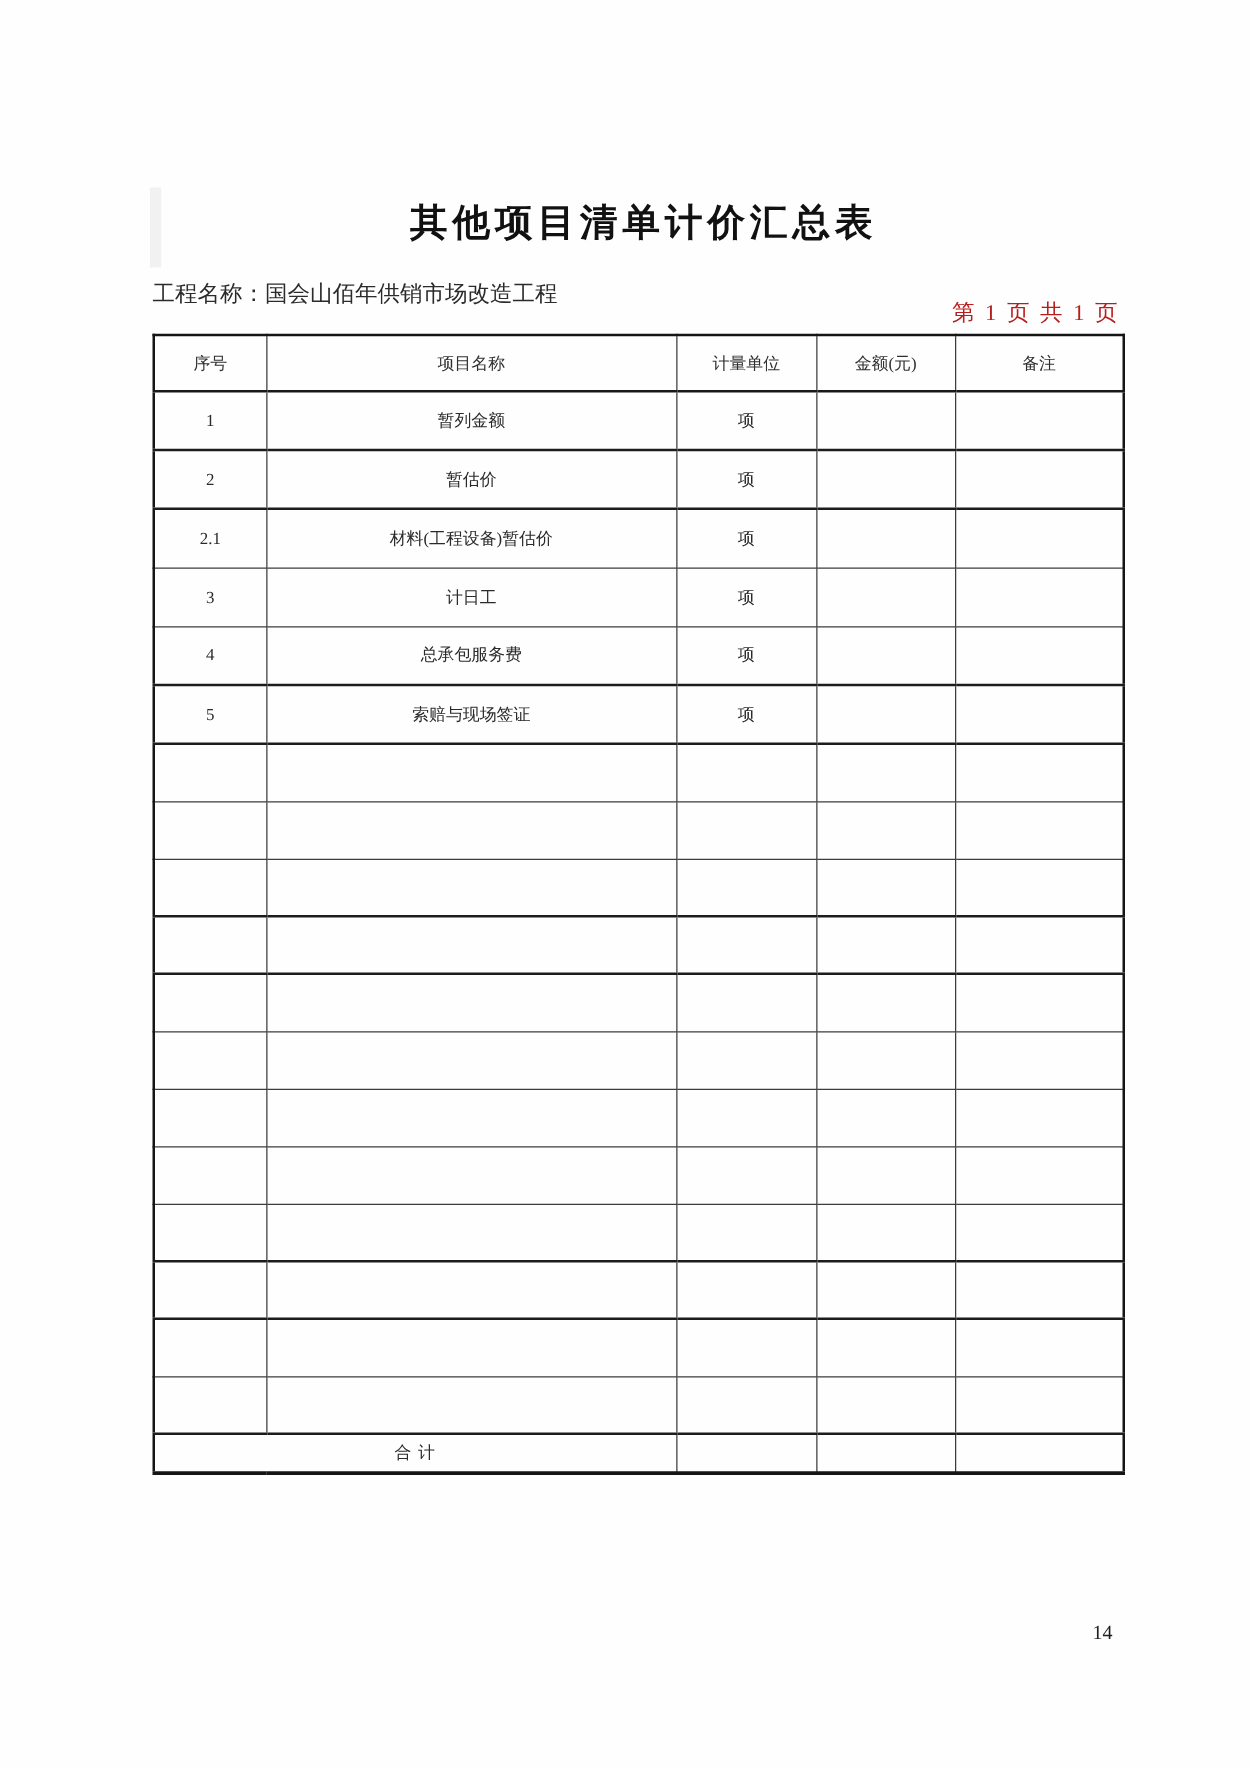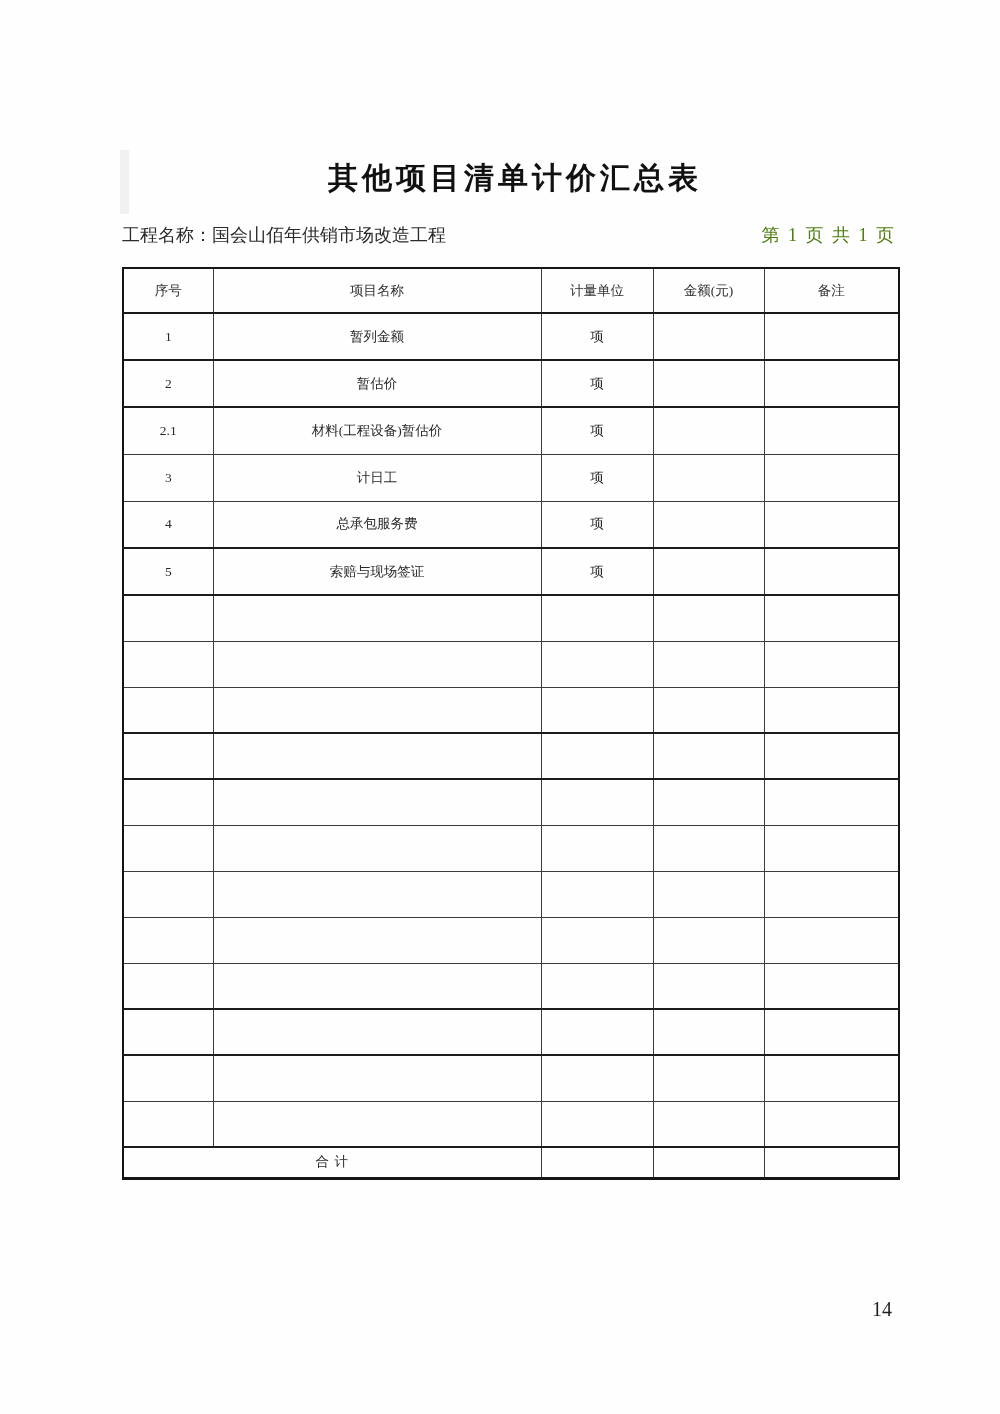--- a/index.html
+++ b/index.html
@@ -31,21 +31,21 @@
     white-space: pre;
   }
 
   .meta-row {
     position: absolute; left: 122px; top: 223px;
     width: 776px; height: 20px;
     font-size: 18px;
     display: flex; justify-content: space-between; align-items: flex-start;
   }
   .meta-left  { white-space: pre; color: #2b2b2b; }
-  .meta-right { white-space: pre; color: #4d7c0f; letter-spacing: 2px; padding-right: 2px; }
+  .meta-right { white-space: pre; color: #b91c1c; letter-spacing: 2px; padding-right: 2px; margin-top: 15px; }
 
   table.summary {
     position: absolute; left: 122px; top: 267px;
     width: 776px;
     border-collapse: collapse;
     table-layout: fixed;
     font-size: 13.5px;
     color: #2a2a2a;
   }
   table.summary { border: 2px solid #151515; border-bottom-width: 3px; }
@@ -73,21 +73,21 @@
   tbody tr:nth-child(9) td, tbody tr:nth-child(10) td,
   tbody tr:nth-child(15) td, tbody tr:nth-child(16) td,
   tbody tr:nth-child(18) td { border-bottom-width: 2px; border-bottom-color: #1c1c1c; }
   tbody tr.total-row td { border-top-width: 2px; border-top-color: #151515; }
 
   td.total-cell { text-align: center; white-space: pre; letter-spacing: 1px; }
 
   .footer-page {
     position: absolute; left: 852px; top: 1298px;
     width: 60px;
-    font-size: 20px;
+    font-size: 16px;
     color: #1f1f1f;
     text-align: center;
   }
 </style>
 </head>
 <body>
 
 <div class="page">
 
   <div class="scan-strip"></div>

